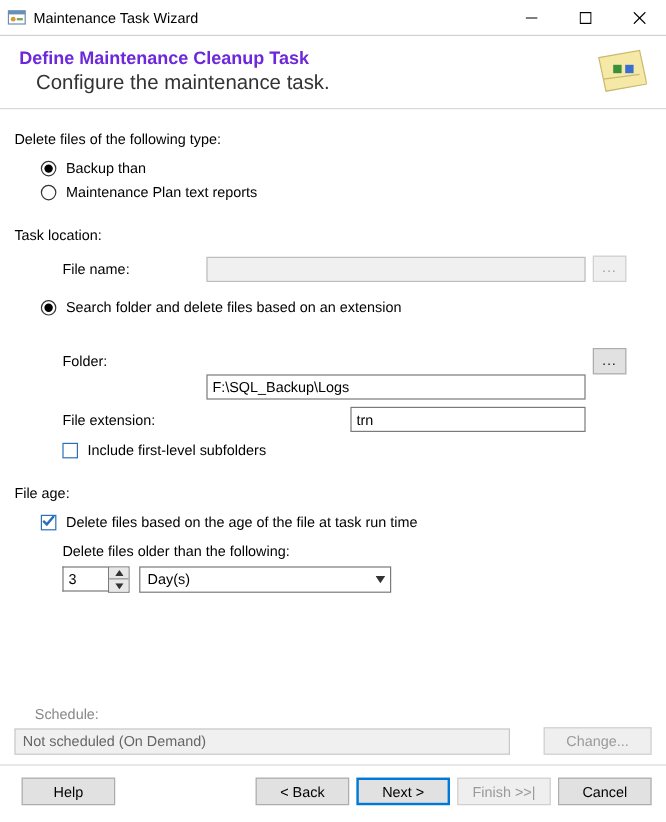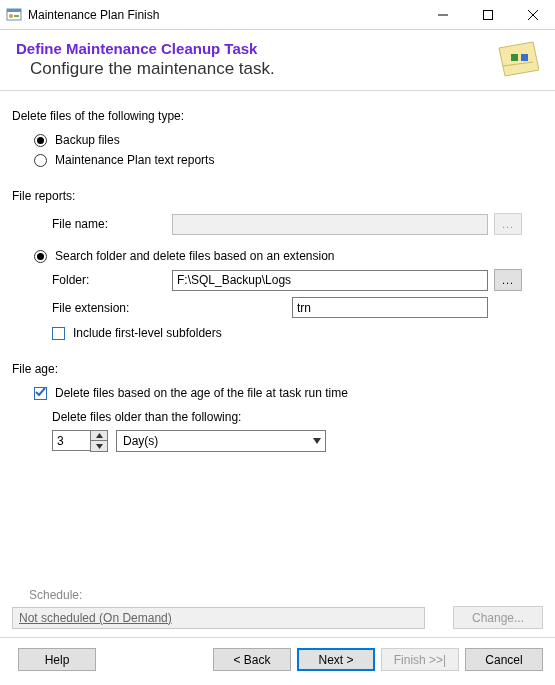--- a/index.html
+++ b/index.html
@@ -35,41 +35,41 @@
   .spinbtns { display:flex; flex-direction:column; border:1px solid #7a7a7a; }
   .spinbtns div { width:16px; height:10px; background:#e8e8e8; display:flex; align-items:center; justify-content:center; }
   .spinbtns div:first-child { border-bottom:1px solid #7a7a7a; }
   .spinbtns svg { width:7px; height:5px; }
   .select { height:22px; border:1px solid #7a7a7a; background:#fff; display:flex; align-items:center; padding:0 4px 0 6px; margin-left:8px; width:210px; justify-content:space-between; }
   .select svg { width:8px; height:6px; }
   .bottom { position:absolute; left:0; right:0; bottom:0; }
   .schedule-area { padding:0 12px 8px 12px; }
   .schedule-label { color:#888; margin-bottom:4px;margin-left:17px; }
   .schedule-row { display:flex; align-items:center; }
-  .schedule-field { flex:1; height:22px; border:1px solid #c8c8c8; background:#f0f0f0; color:#666; padding:0 6px; display:flex; align-items:center; margin-right:28px;text-decoration:underline; }
+  .schedule-field { flex:1; height:22px; border:1px solid #c8c8c8; background:#f0f0f0; color:#666; padding:0 6px; display:flex; align-items:center; margin-right:28px; }
   .btn { height:23px; min-width:78px; border:1px solid #adadad; background:#e1e1e1; display:inline-flex; align-items:center; justify-content:center; font-size:12px; padding:0 8px; }
   .btn.disabled { color:#9a9a9a; border-color:#cfcfcf; background:#efefef; }
   .btn.default { border:2px solid #0078d7; }
   .footer { border-top:1px solid #d8d8d8; padding:10px 12px 14px 12px; display:flex; align-items:center; }
   .footer .spacer { flex:1; }
   .footer .btn { margin-left:6px; min-width:78px; }
 </style>
 </head>
 <body>
 
 <div class="titlebar">
   <span class="icon">
     <svg viewBox="0 0 16 16">
         <rect x="1" y="2" width="14" height="11" fill="#fff" stroke="#6a8fb5"></rect>
         <rect x="1" y="2" width="14" height="3" fill="#6a8fb5"></rect>
         <circle cx="5" cy="9" r="2" fill="#d79a3a"></circle>
         <rect x="8" y="8" width="5" height="2" fill="#7aa85a"></rect>
       </svg>
   </span>
-  <span class="title">Maintenance Plan Finish</span>
+  <span class="title">Maintenance Task Wizard</span>
   <div class="winbtn">
       <svg viewBox="0 0 10 10">
         <line x1="0" y1="5" x2="10" y2="5" stroke="#000" stroke-width="1"></line>
       </svg>
     </div>
   <div class="winbtn">
       <svg viewBox="0 0 10 10">
         <rect x="0.5" y="0.5" width="9" height="9" fill="none" stroke="#000" stroke-width="1"></rect>
       </svg>
     </div>
@@ -95,44 +95,44 @@
       </svg>
   </div>
 </div>
 <div class="sep"></div>
 
 <div class="content">
 
   <div class="section-label">Delete files of the following type:</div>
   <div class="row indent1">
     <span class="radio selected"></span>
-    <span>Backup files</span>
+    <span>Backup than</span>
   </div>
   <div class="row indent1">
     <span class="radio"></span>
     <span>Maintenance Plan text reports</span>
   </div>
 
   <div class="sectiongap"></div>
 
-  <div class="section-label">File reports:</div>
+  <div class="section-label">Task location:</div>
 
   <div class="row indent1" style="margin-left:40px;">
     <span class="field-label">File name:</span>
     <input class="textinput disabled" style="width: 316px;" disabled="" value="">
     <div class="browsebtn" style="color:#9a9a9a;border-color:#cfcfcf;background:#efefef;">...</div>
   </div>
 
   <div class="row indent1" style="margin-top:14px;">
     <span class="radio selected"></span>
     <span>Search folder and delete files based on an extension</span>
   </div>
   <div class="row" style="margin-left:40px;">
     <span class="field-label">Folder:</span>
-    <input class="textinput" style="width: 316px;" value="F:\SQL_Backup\Logs">
+    <input class="textinput" style="width: 316px; margin-top: 43px;" value="F:\SQL_Backup\Logs">
     <div class="browsebtn">...</div>
   </div>
   <div class="row" style="margin-left:40px;">
     <span style="width:240px;display:inline-block;">File extension:</span>
     <input class="textinput" style="width: 196px;" value="trn">
   </div>
   <div class="row" style="margin-left:40px;margin-top:8px;">
     <span class="check"></span>
     <span>Include first-level subfolders</span>
   </div>

